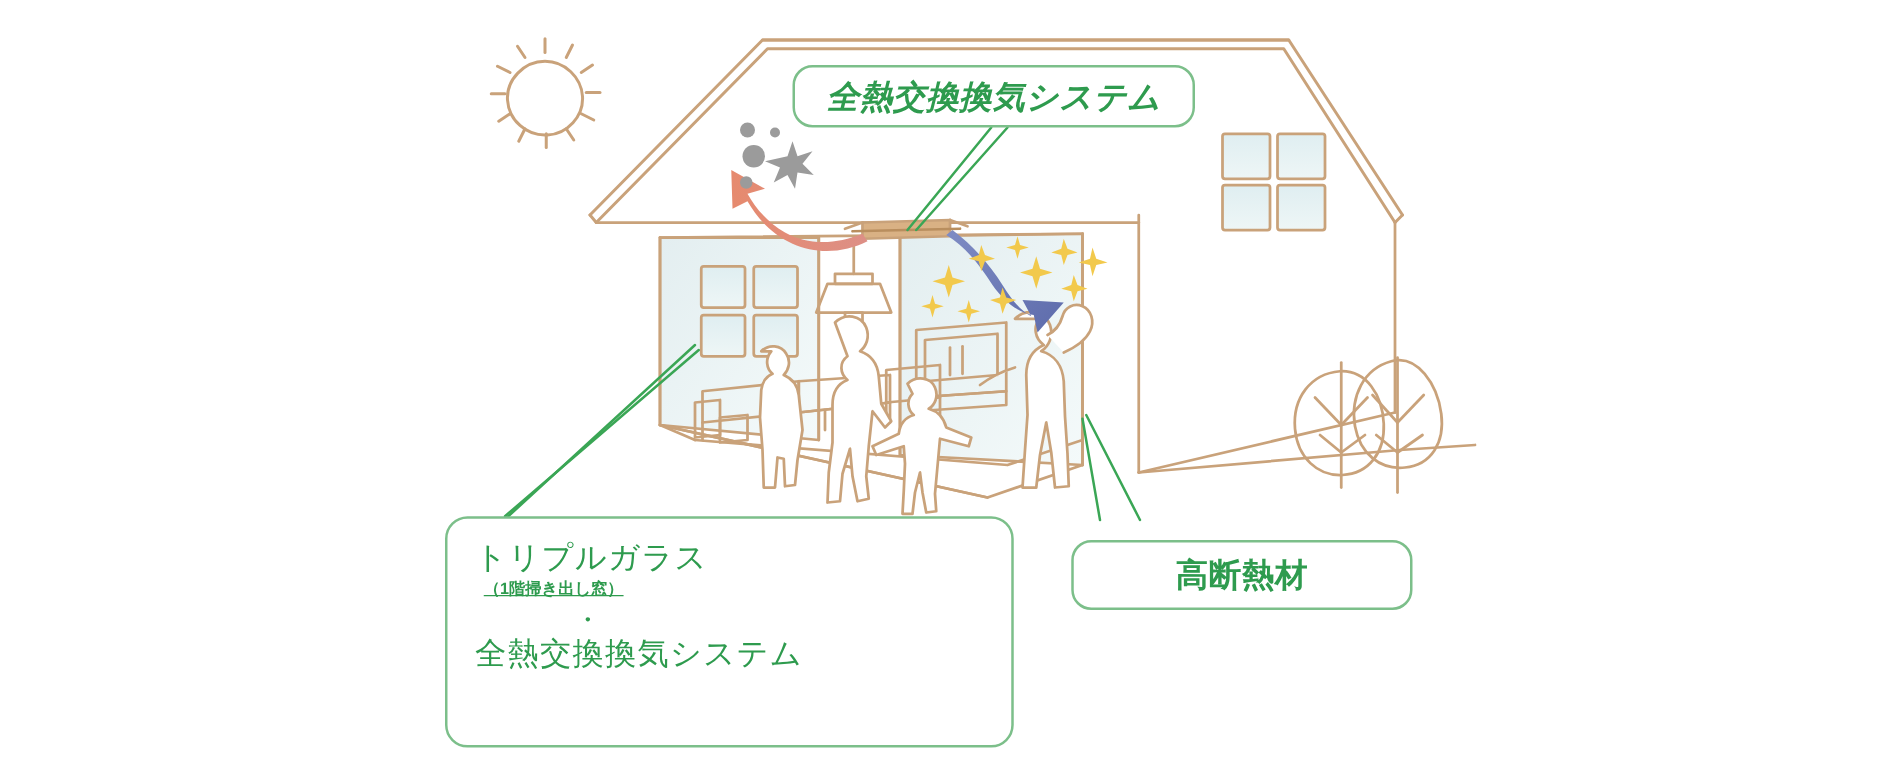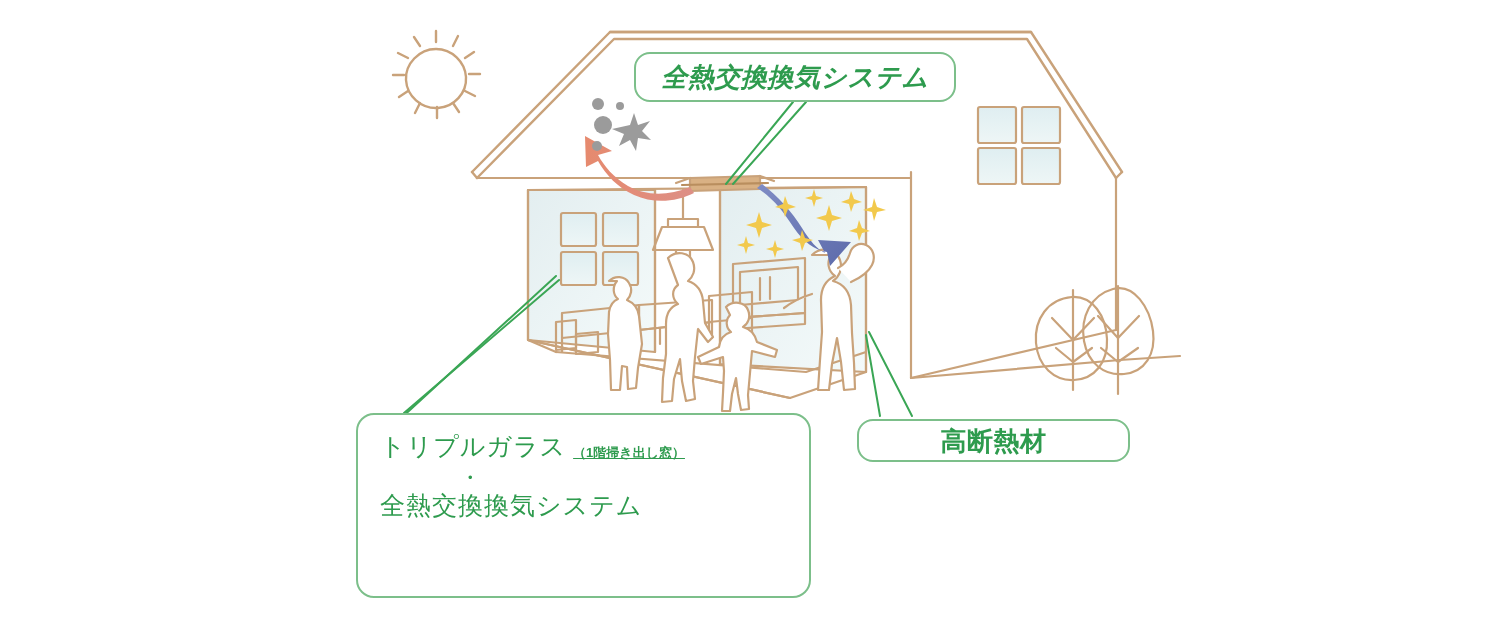--- a/index.html
+++ b/index.html
@@ -28,35 +28,35 @@
   #callout-vent{
     left:634px;top:52px;width:322px;height:50px;
     align-items:center;
   }
   #callout-vent .main{
     font-size:26px;font-weight:700;letter-spacing:.5px;
     color:#2e9b4e;line-height:1;font-style:italic;
   }
 
   #callout-insulation{
-    left:857px;top:419px;width:273px;height:43px;
+    left:857px;top:432px;width:273px;height:56px;
     align-items:center;
   }
   #callout-insulation .main{
     font-size:26px;font-weight:700;letter-spacing:.5px;
     color:#2e9b4e;line-height:1;
   }
 
   #callout-glass{
     left:356px;top:413px;width:455px;height:185px;
     padding:14px 0 12px 22px;
     justify-content:flex-start;
     border-radius:18px;
   }
-  #callout-glass .row{display:flex;align-items:flex-end;white-space:nowrap;margin-bottom:2px;}
+  #callout-glass .row{display:flex;align-items:flex-start;white-space:nowrap;margin-bottom:2px;flex-direction:column;}
   #callout-glass .big{
     font-size:25px;font-weight:400;color:#2e9b4e;
     letter-spacing:1px;line-height:1.38;
   }
   #callout-glass .small{
     font-size:13px;font-weight:700;color:#2e9b4e;
     letter-spacing:0px;margin-left:7px;position:relative;top:-2px;text-decoration:underline;
   }
   #callout-glass .dot{
     font-size:22px;color:#2e9b4e;text-align:center;

